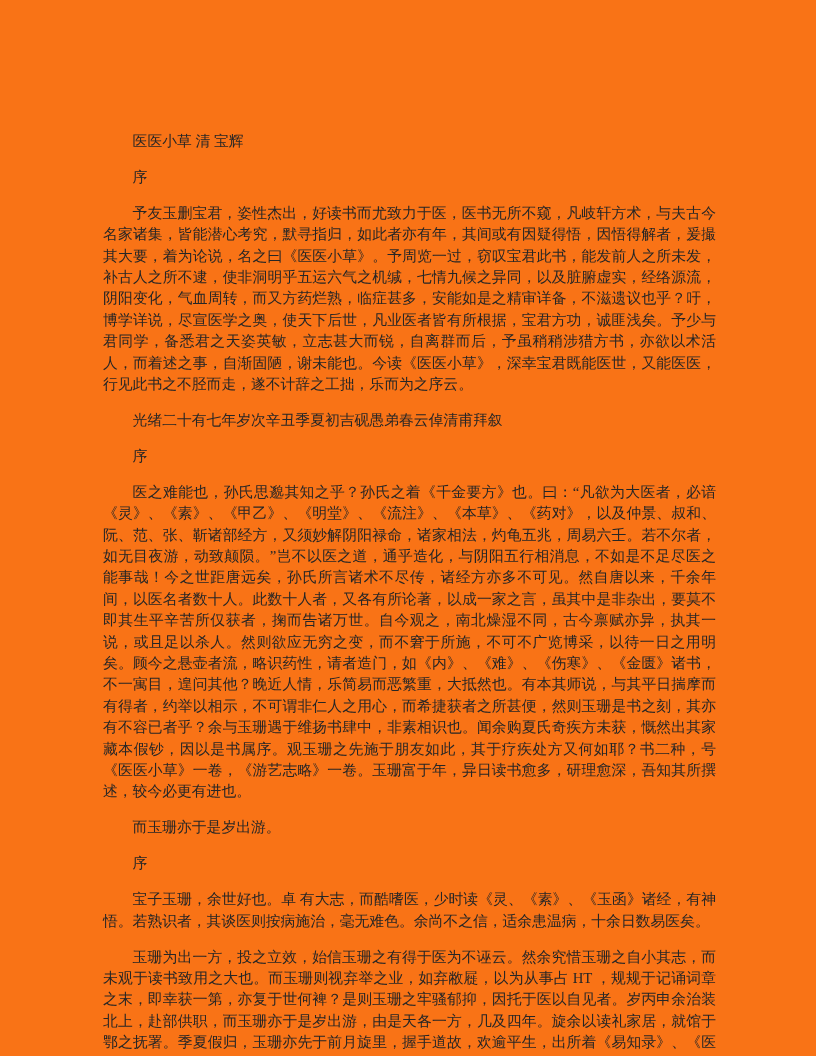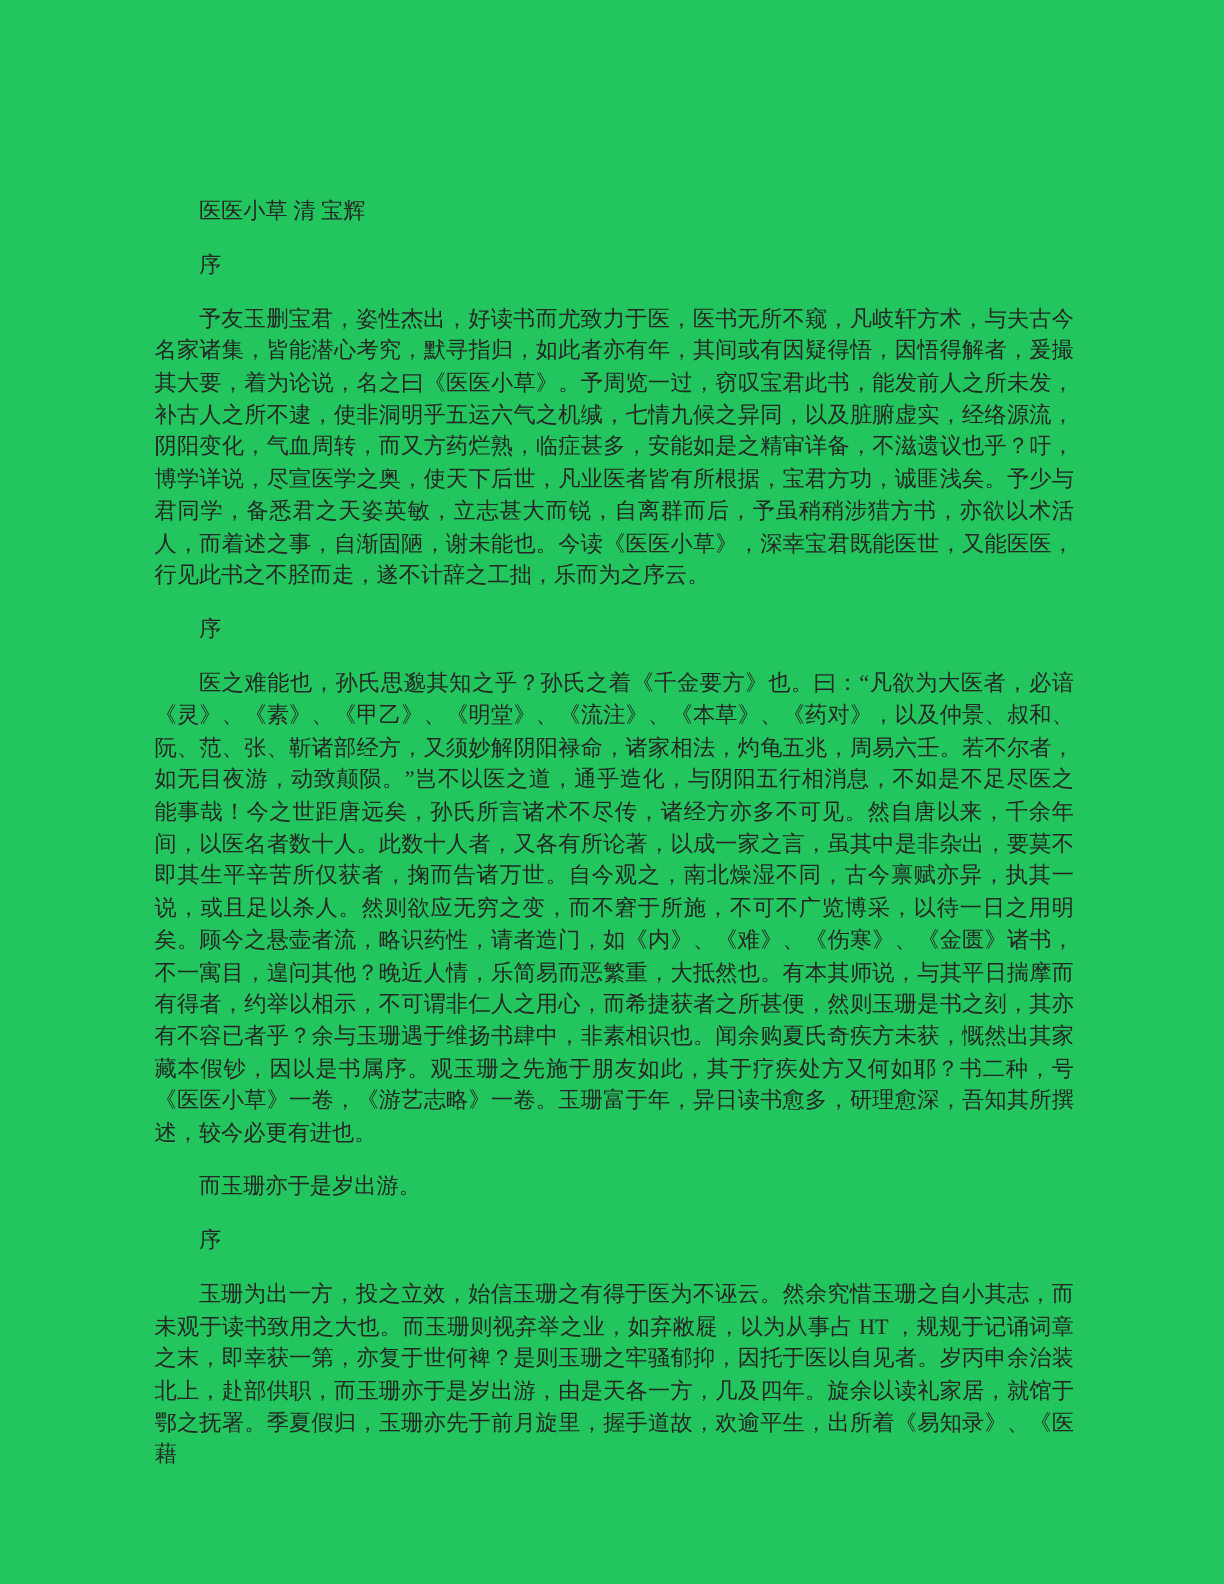--- a/index.html
+++ b/index.html
@@ -4,21 +4,21 @@
 <style>
   html, body {
     margin: 0;
     padding: 0;
     background: #ffffff;
   }
   .page {
     position: relative;
     width: 816px;
     height: 1056px;
-    background: #22c55e;
+    background: #f97316;
     color: #262626;
     box-sizing: border-box;
     padding: 131px 100px 0 103px;
     overflow: hidden;
     font-family: "Liberation Serif", "DejaVu Serif", serif;
   }
   .block {
     margin: 0 0 14.5px 0;
     font-size: 14.8px;
     line-height: 21.4px;
@@ -36,24 +36,26 @@
 </head>
 <body>
 
 <div class="page">
   <p class="block title-line">医医小草 清 宝辉</p>
 
   <p class="block heading-line">序</p>
 
   <p class="block paragraph">予友玉删宝君，姿性杰出，好读书而尤致力于医，医书无所不窥，凡岐轩方术，与夫古今名家诸集，皆能潜心考究，默寻指归，如此者亦有年，其间或有因疑得悟，因悟得解者，爰撮其大要，着为论说，名之曰《医医小草》。予周览一过，窃叹宝君此书，能发前人之所未发，补古人之所不逮，使非洞明乎五运六气之机缄，七情九候之异同，以及脏腑虚实，经络源流，阴阳变化，气血周转，而又方药烂熟，临症甚多，安能如是之精审详备，不滋遗议也乎？吁，博学详说，尽宣医学之奥，使天下后世，凡业医者皆有所根据，宝君方功，诚匪浅矣。予少与君同学，备悉君之天姿英敏，立志甚大而锐，自离群而后，予虽稍稍涉猎方书，亦欲以术活人，而着述之事，自渐固陋，谢未能也。今读《医医小草》，深幸宝君既能医世，又能医医，行见此书之不胫而走，遂不计辞之工拙，乐而为之序云。</p>
 
+  <p class="block signature-line">光绪二十有七年岁次辛丑季夏初吉砚愚弟春云倬清甫拜叙</p>
 
   <p class="block heading-line">序</p>
 
   <p class="block paragraph">医之难能也，孙氏思邈其知之乎？孙氏之着《千金要方》也。曰：“凡欲为大医者，必谙《灵》、《素》、《甲乙》、《明堂》、《流注》、《本草》、《药对》，以及仲景、叔和、阮、范、张、靳诸部经方，又须妙解阴阳禄命，诸家相法，灼龟五兆，周易六壬。若不尔者，如无目夜游，动致颠陨。”岂不以医之道，通乎造化，与阴阳五行相消息，不如是不足尽医之能事哉！今之世距唐远矣，孙氏所言诸术不尽传，诸经方亦多不可见。然自唐以来，千余年间，以医名者数十人。此数十人者，又各有所论著，以成一家之言，虽其中是非杂出，要莫不即其生平辛苦所仅获者，掬而告诸万世。自今观之，南北燥湿不同，古今禀赋亦异，执其一说，或且足以杀人。然则欲应无穷之变，而不窘于所施，不可不广览博采，以待一日之用明矣。顾今之悬壶者流，略识药性，请者造门，如《内》、《难》、《伤寒》、《金匮》诸书，不一寓目，遑问其他？晚近人情，乐简易而恶繁重，大抵然也。有本其师说，与其平日揣摩而有得者，约举以相示，不可谓非仁人之用心，而希捷获者之所甚便，然则玉珊是书之刻，其亦有不容已者乎？余与玉珊遇于维扬书肆中，非素相识也。闻余购夏氏奇疾方未获，慨然出其家藏本假钞，因以是书属序。观玉珊之先施于朋友如此，其于疗疾处方又何如耶？书二种，号《医医小草》一卷，《游艺志略》一卷。玉珊富于年，异日读书愈多，研理愈深，吾知其所撰述，较今必更有进也。</p>
 
   <p class="block signature-line">而玉珊亦于是岁出游。</p>
 
   <p class="block heading-line">序</p>
 
+  <p class="block paragraph">宝子玉珊，余世好也。卓 有大志，而酷嗜医，少时读《灵、《素》、《玉函》诸经，有神悟。若熟识者，其谈医则按病施治，毫无难色。余尚不之信，适余患温病，十余日数易医矣。</p>
 
   <p class="block paragraph">玉珊为出一方，投之立效，始信玉珊之有得于医为不诬云。然余究惜玉珊之自小其志，而未观于读书致用之大也。而玉珊则视弃举之业，如弃敝屣，以为从事占 HT ，规规于记诵词章之末，即幸获一第，亦复于世何裨？是则玉珊之牢骚郁抑，因托于医以自见者。岁丙申余治装北上，赴部供职，而玉珊亦于是岁出游，由是天各一方，几及四年。旋余以读礼家居，就馆于鄂之抚署。季夏假归，玉珊亦先于前月旋里，握手道故，欢逾平生，出所着《易知录》、《医藉</p>
 </div>
 
 </body></html>

